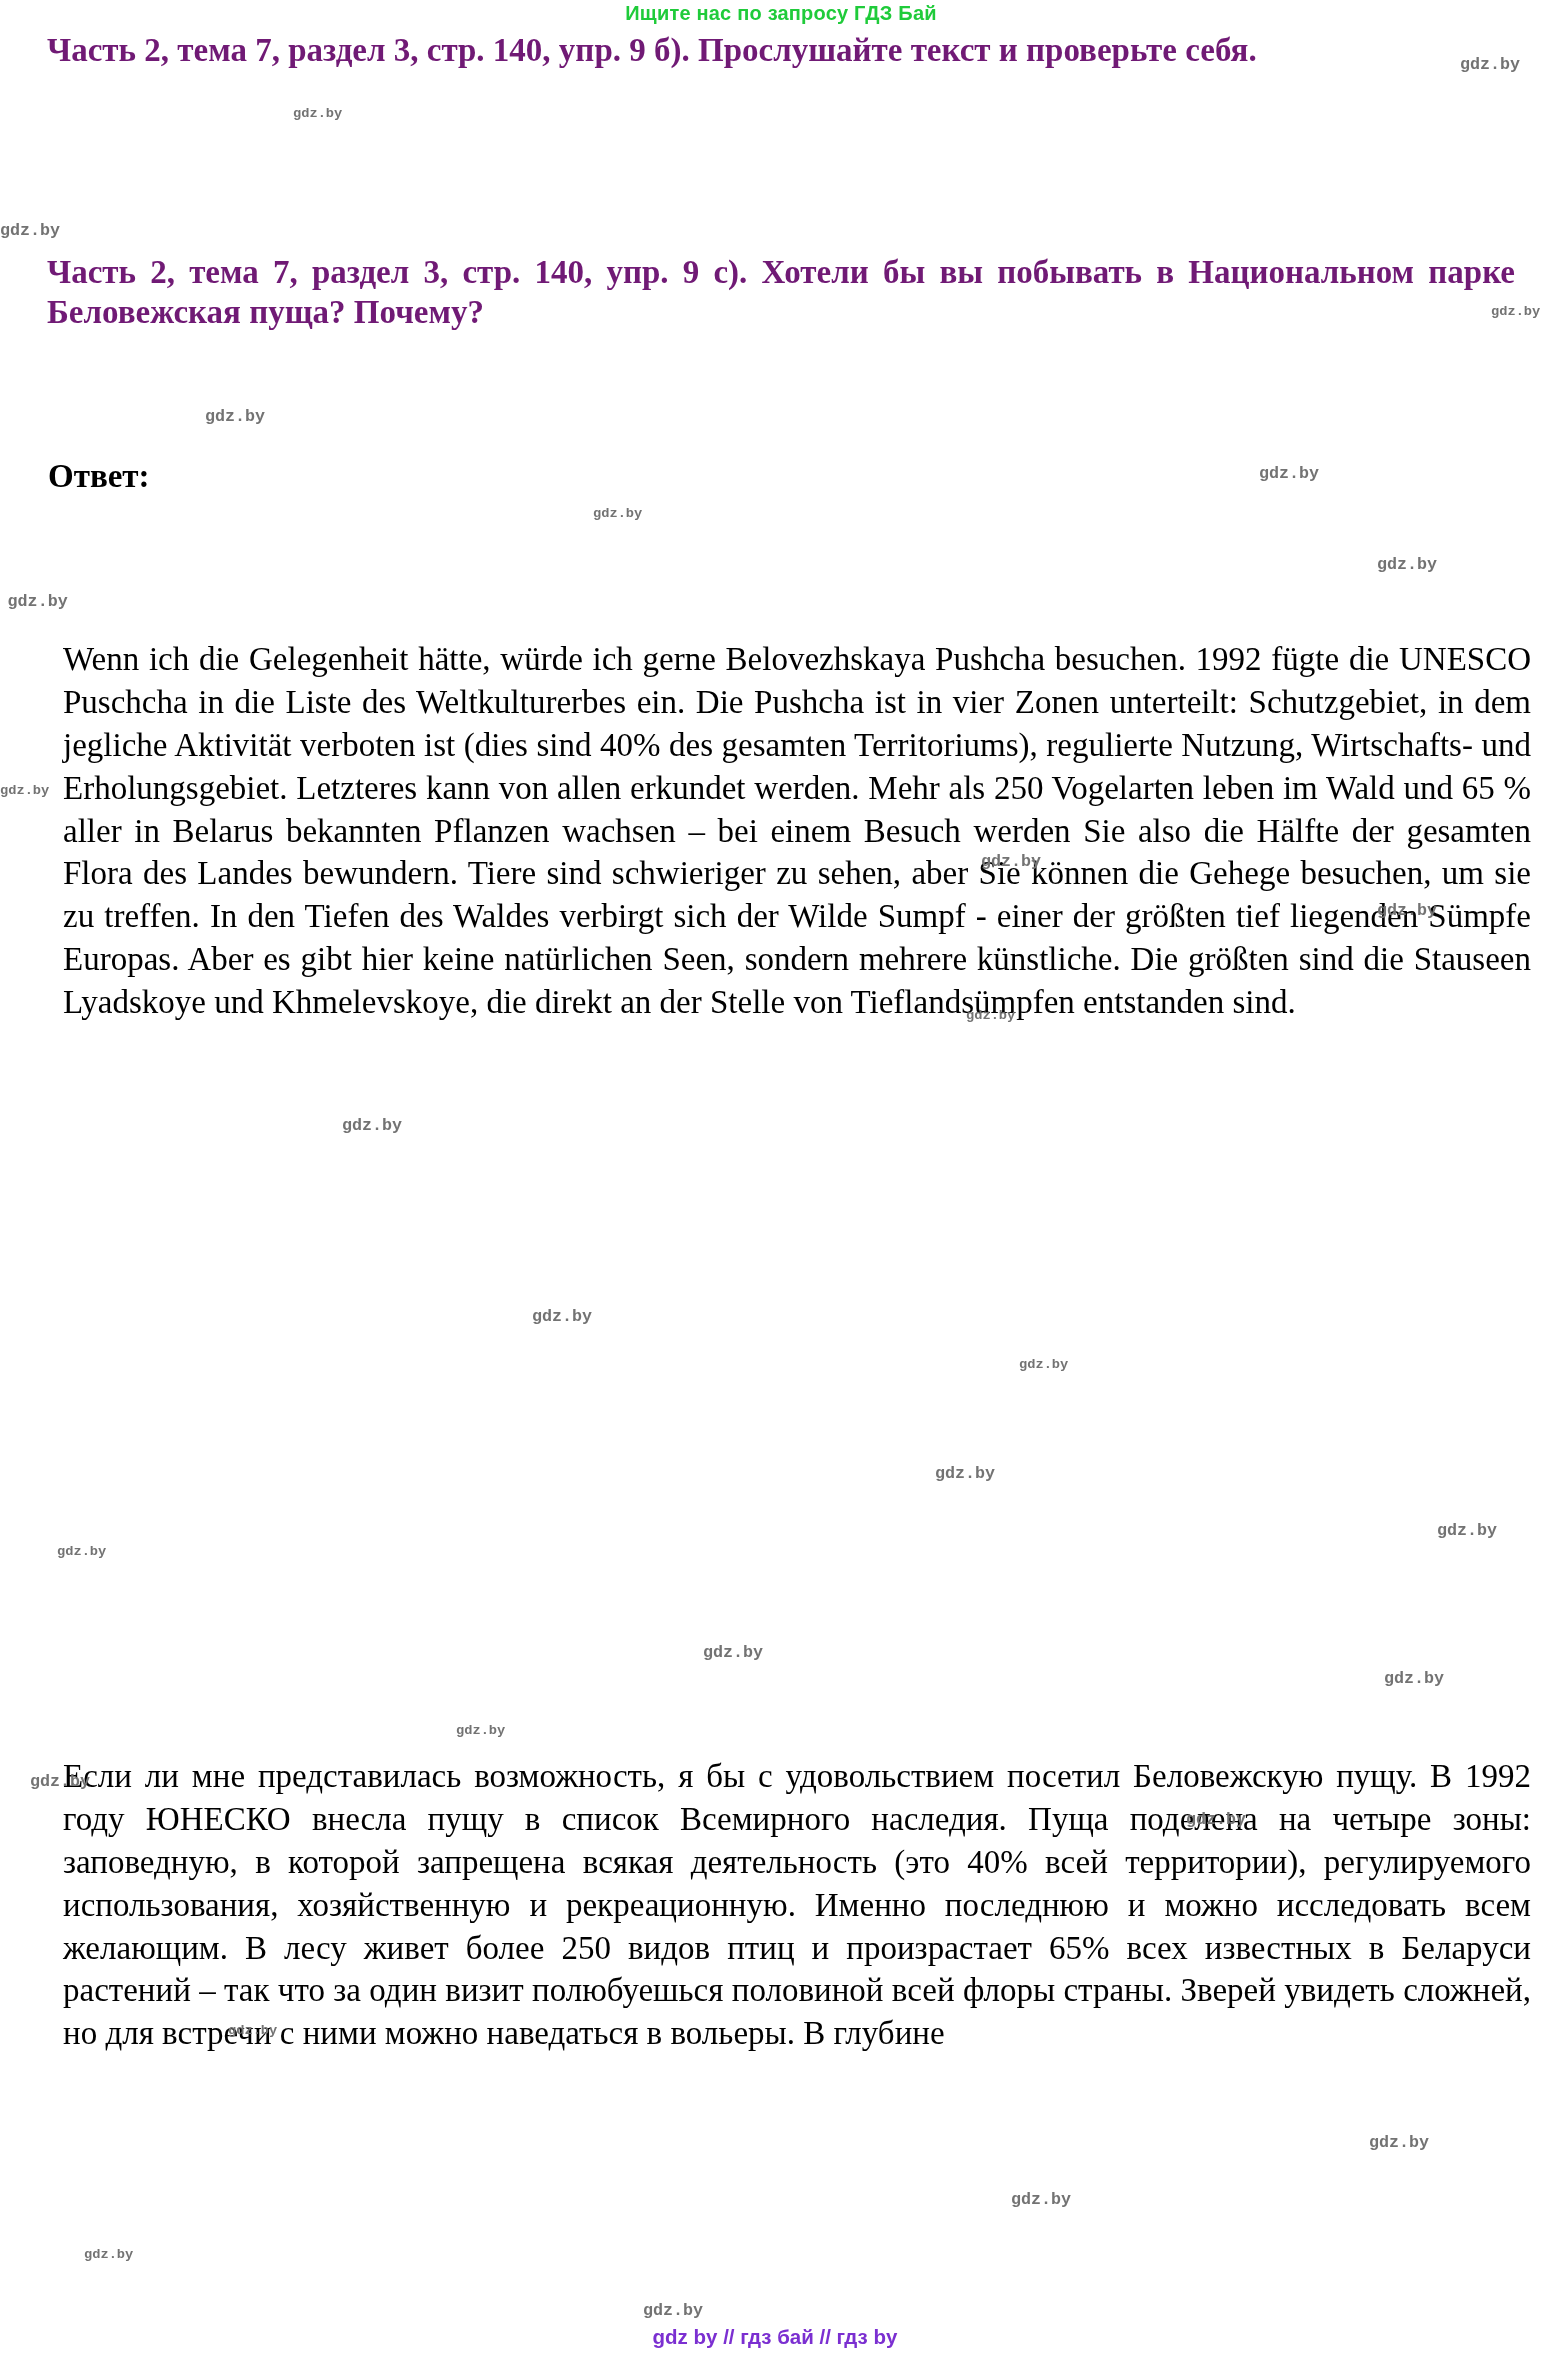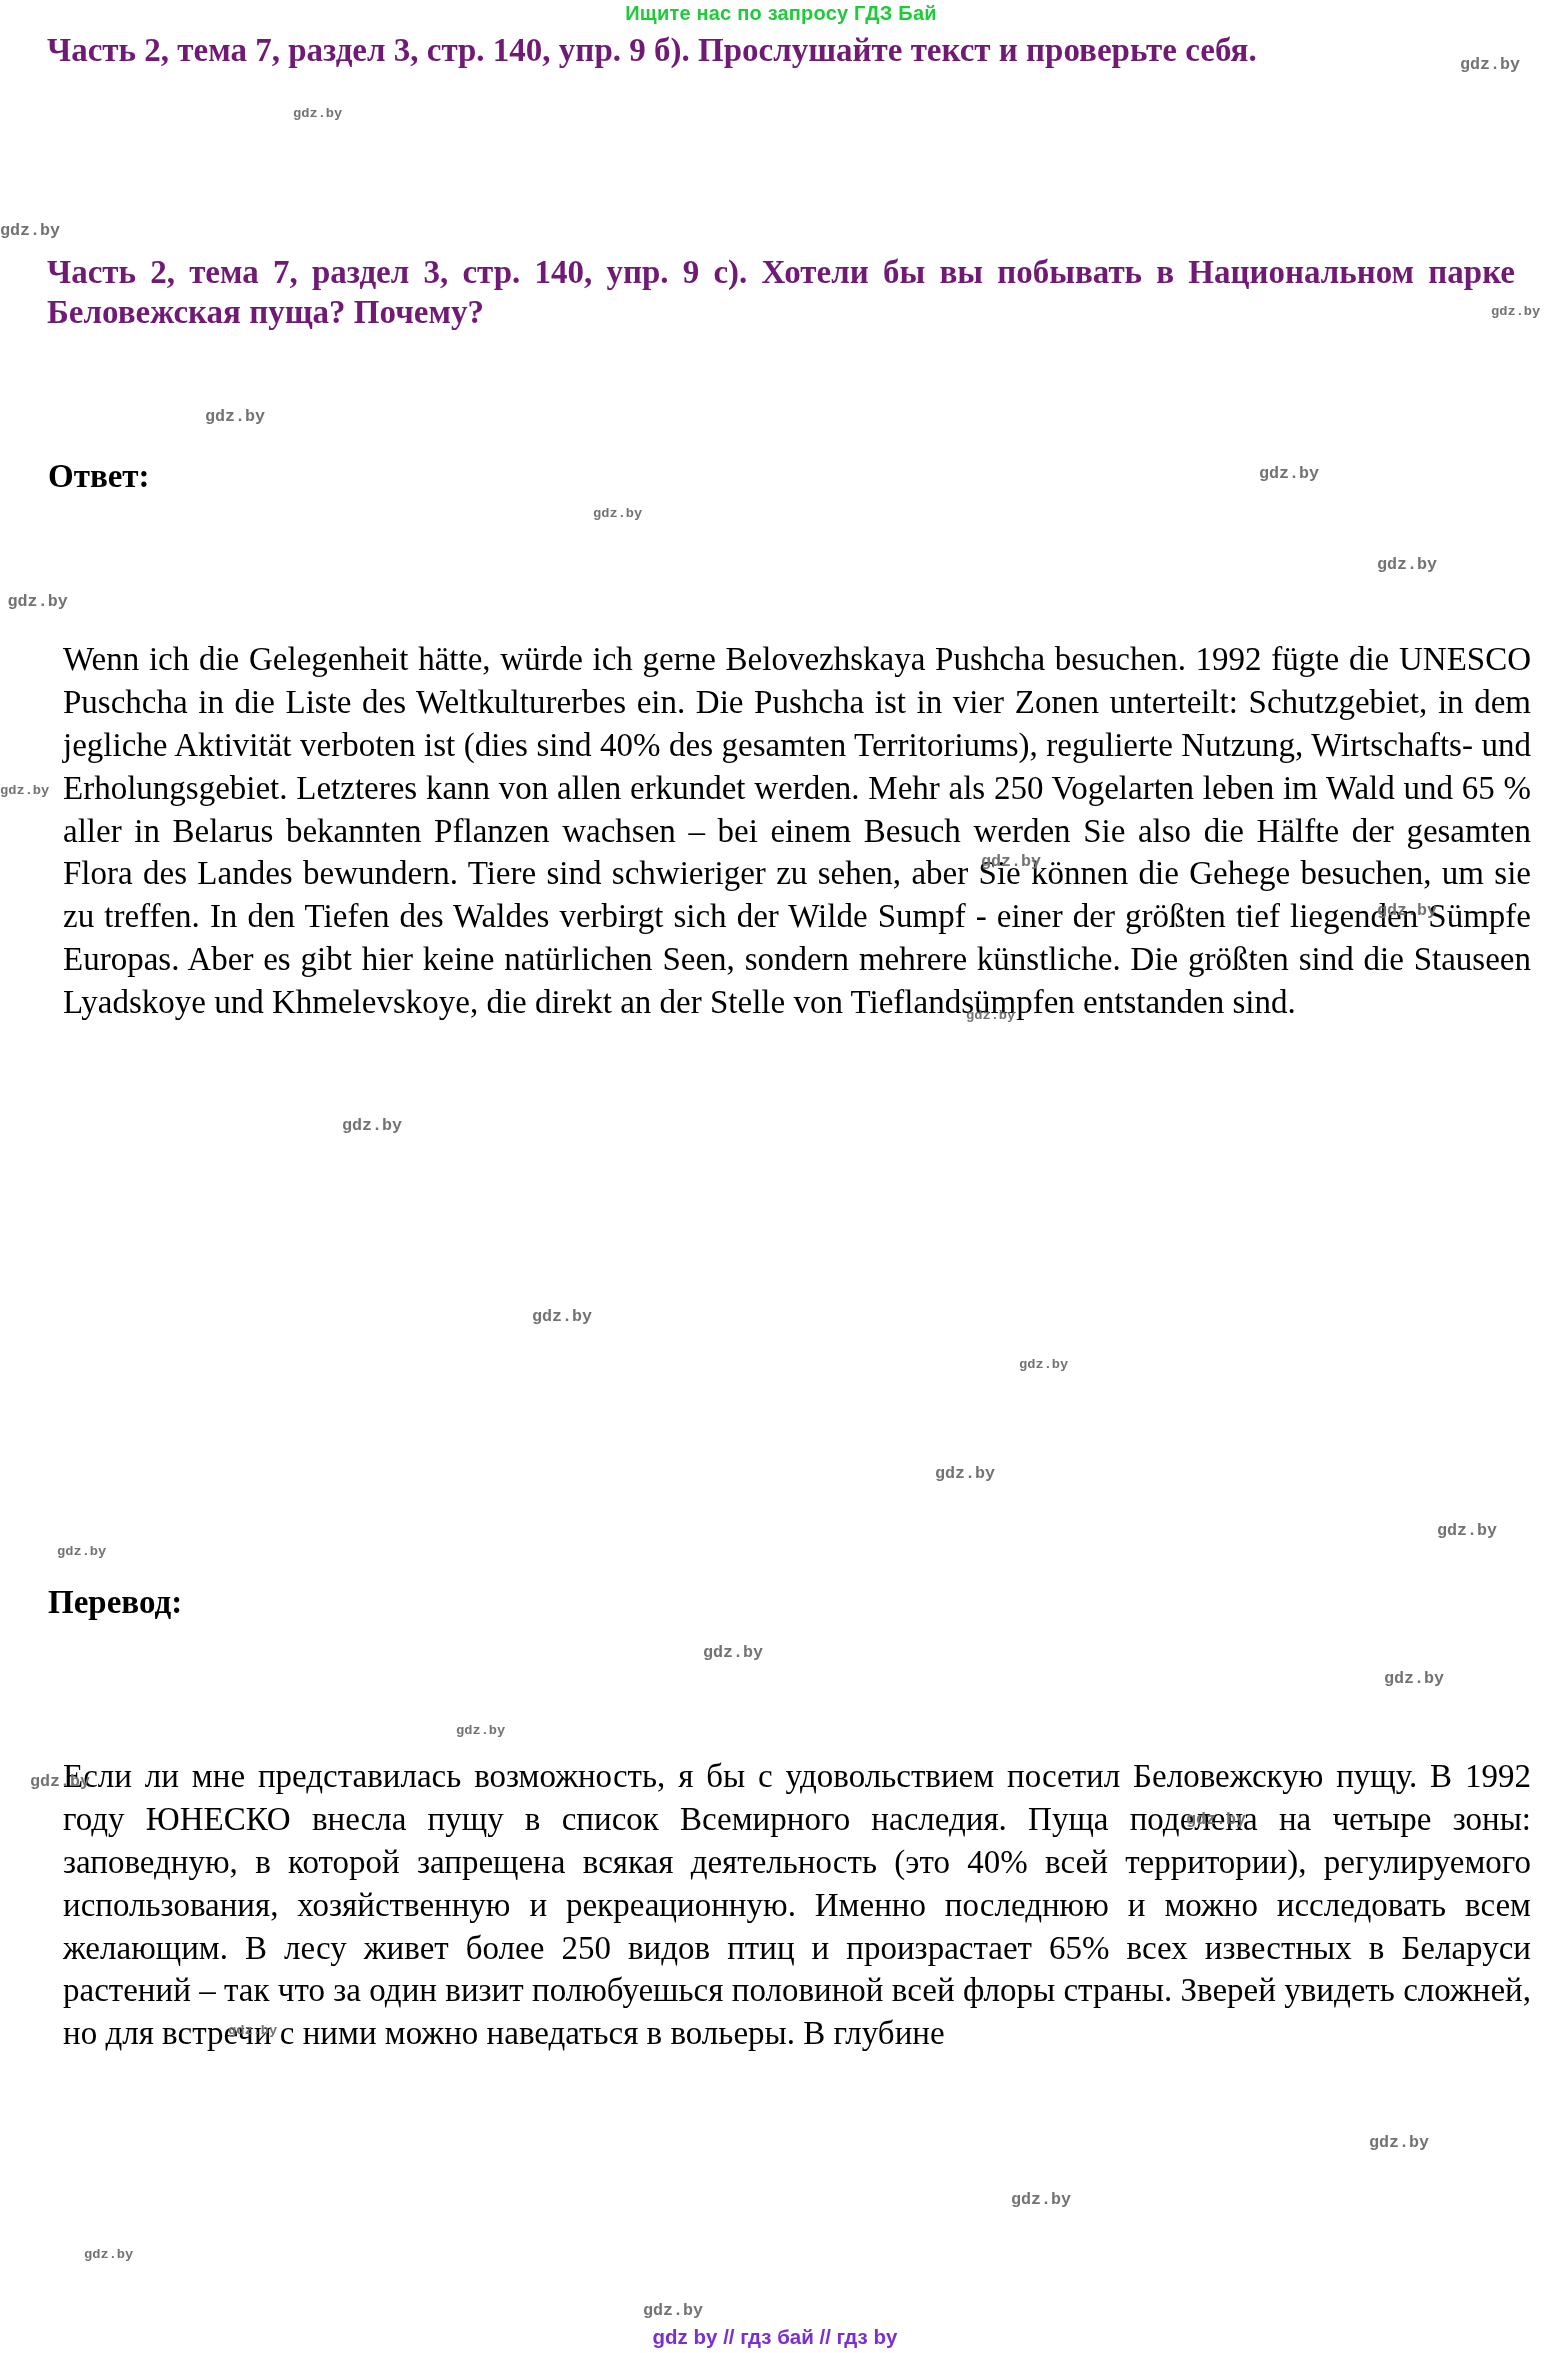--- a/index.html
+++ b/index.html
@@ -117,21 +117,20 @@
 
   <h1 class="heading blk" id="heading-b">Часть 2, тема 7, раздел 3, стр. 140, упр. 9 б). Прослушайте текст и проверьте себя.</h1>
 
   <h2 class="heading blk" id="heading-c">Часть 2, тема 7, раздел 3, стр. 140, упр. 9 с). Хотели бы вы побывать в Национальном парке Беловежская пуща? Почему?</h2>
 
   <div class="lbl blk" id="answer-lbl">Ответ:</div>
 
   <p class="body blk" id="german-1">Wenn ich die Gelegenheit hätte, würde ich gerne Belovezhskaya Pushcha besuchen. 1992 fügte die UNESCO Puschcha in die Liste des Weltkulturerbes ein. Die Pushcha ist in vier Zonen unterteilt: Schutzgebiet, in dem jegliche Aktivität verboten ist (dies sind 40% des gesamten Territoriums), regulierte Nutzung, Wirtschafts- und Erholungsgebiet. Letzteres kann von allen erkundet werden. Mehr als 250 Vogelarten leben im Wald und 65 % aller in Belarus bekannten Pflanzen wachsen – bei einem Besuch werden Sie also die Hälfte der gesamten Flora des Landes bewundern. Tiere sind schwieriger zu sehen, aber Sie können die Gehege besuchen, um sie zu treffen. In den Tiefen des Waldes verbirgt sich der Wilde Sumpf - einer der größten tief liegenden Sümpfe Europas. Aber es gibt hier keine natürlichen Seen, sondern mehrere künstliche. Die größten sind die Stauseen Lyadskoye und Khmelevskoye, die direkt an der Stelle von Tieflandsümpfen entstanden sind.</p>
 
 
-  <div class="lbl blk" id="translation-lbl">Перевод:</div>
 
   <p class="body blk" id="russian-1">Если ли мне представилась возможность, я бы с удовольствием посетил Беловежскую пущу. В 1992 году ЮНЕСКО внесла пущу в список Всемирного наследия. Пуща поделена на четыре зоны: заповедную, в которой запрещена всякая деятельность (это 40% всей территории), регулируемого использования, хозяйственную и рекреационную. Именно последнюю и можно исследовать всем желающим. В лесу живет более 250 видов птиц и произрастает 65% всех известных в Беларуси растений – так что за один визит полюбуешься половиной всей флоры страны. Зверей увидеть сложней, но для встречи с ними можно наведаться в вольеры. В глубине</p>
 
 </div>
 
 <div id="watermark-layer">
     <span class="wm sm" style="left: 293px; top: 106px;">gdz.by</span>
     <span class="wm" style="left: 1460px; top: 55px;">gdz.by</span>
     <span class="wm" style="left: 0px; top: 221px;">gdz.by</span>
     <span class="wm sm" style="left: 1491px; top: 304px;">gdz.by</span>

